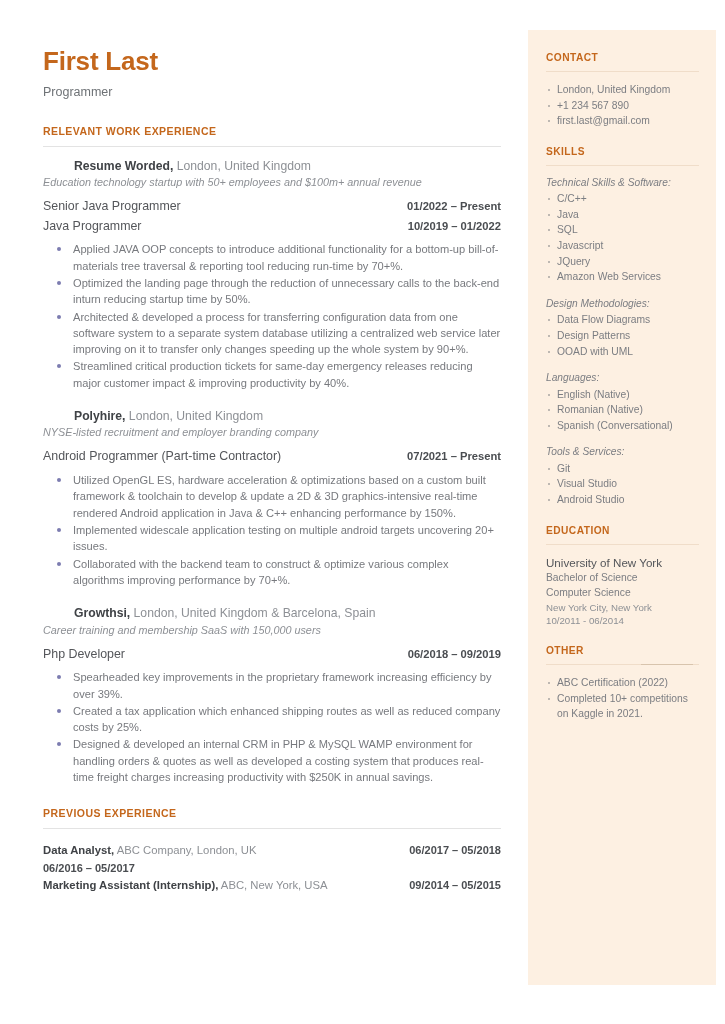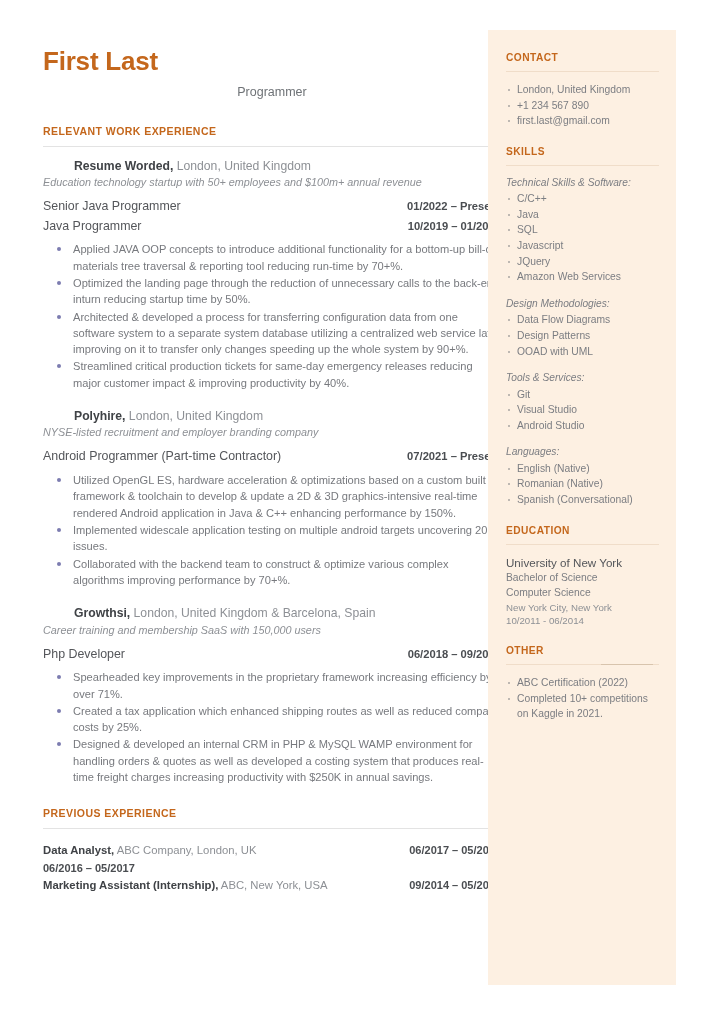--- a/index.html
+++ b/index.html
@@ -35,21 +35,20 @@
     color: #c4671c;
     letter-spacing: -0.2px;
     line-height: 1.1;
     margin: 0 0 9px 0;
   }
   .role {
     font-size: 12.5px;
     color: #6e7276;
     margin: 0 0 25px 0;
     line-height: 1.2;
-    text-align: center;
   }
   .sec-head {
     font-size: 10.5px;
     font-weight: bold;
     color: #c4671c;
     letter-spacing: 0.45px;
     margin: 0 0 9px 0;
   }
   .sec-rule {
     height: 1px;
@@ -141,21 +140,21 @@
   .prev-date {
     font-size: 11px;
     font-weight: bold;
     color: #4a4d51;
     white-space: nowrap;
   }
 
   
   .sidebar {
     position: absolute;
-    left: 488px;
+    left: 528px;
     top: 30px;
     width: 188px;
     height: 955px;
     background: #fdf0e2;
     box-sizing: border-box;
     padding: 22px 17px 0 18px;
   }
   .side-head {
     font-size: 10.2px;
     font-weight: bold;
@@ -280,21 +279,21 @@
           </ul>
         </div>
         <div class="job-block last">
           <div class="company-line"><span class="cname">Growthsi,</span><span> London, United Kingdom &amp; Barcelona, Spain</span></div>
           <div class="company-desc">Career training and membership SaaS with 150,000 users</div>
           <div class="job-row">
             <div class="job-title">Php Developer</div>
             <div class="job-date">06/2018 – 09/2019</div>
           </div>
           <ul class="bullets">
-            <li>Spearheaded key improvements in the proprietary framework increasing efficiency by over 71%.</li>
+            <li>Spearheaded key improvements in the proprietary framework increasing efficiency by over 39%.</li>
             <li>Created a tax application which enhanced shipping routes as well as reduced company costs by 25%.</li>
             <li>Designed &amp; developed an internal CRM in PHP &amp; MySQL WAMP environment for handling orders &amp; quotes as well as developed a costing system that produces real-time freight charges increasing productivity with $250K in annual savings.</li>
           </ul>
         </div>
       </div>
 
     <div class="sec-head">PREVIOUS EXPERIENCE</div>
     <div class="prev-rule"></div>
     <div id="prev-container">
         <div class="prev-row">
@@ -341,33 +340,33 @@
           </div>
           <div class="skill-group">
             <div class="skill-cat">Design Methodologies:</div>
             <ul class="side-list">
               <li>Data Flow Diagrams</li>
               <li>Design Patterns</li>
               <li>OOAD with UML</li>
             </ul>
           </div>
           <div class="skill-group">
+            <div class="skill-cat">Languages:</div>
+            <ul class="side-list">
+              <li>English (Native)</li>
+              <li>Romanian (Native)</li>
+              <li>Spanish (Conversational)</li>
+            </ul>
+          </div>
+          <div class="skill-group">
             <div class="skill-cat">Tools &amp; Services:</div>
             <ul class="side-list">
               <li>Git</li>
               <li>Visual Studio</li>
               <li>Android Studio</li>
-            </ul>
-          </div>
-          <div class="skill-group">
-            <div class="skill-cat">Languages:</div>
-            <ul class="side-list">
-              <li>English (Native)</li>
-              <li>Romanian (Native)</li>
-              <li>Spanish (Conversational)</li>
             </ul>
           </div>
         </div>
     </div>
 
     <div class="side-block">
       <div class="side-head">EDUCATION</div>
       <div class="side-rule"></div>
       <div class="edu-school">University of New York</div>
       <div class="edu-line">Bachelor of Science</div>

